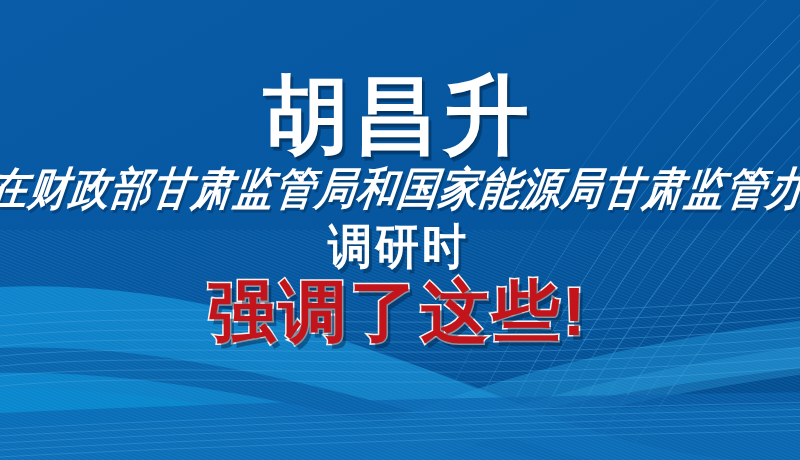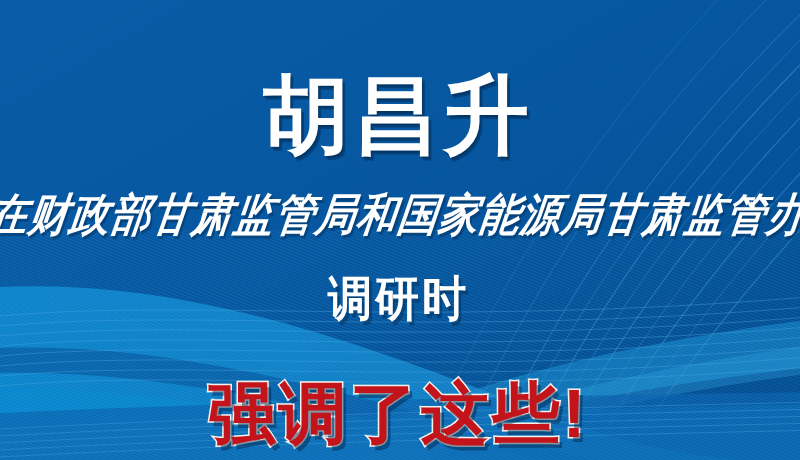--- a/index.html
+++ b/index.html
@@ -34,21 +34,20 @@
     position: absolute;
     left: 0;
     top: 0;
     width: 796px;
     height: 460px;
     display: flex;
     flex-direction: column;
     align-items: center;
     justify-content: flex-start;
     z-index: 5;
-    gap: 26px;
   }
 
   .line-name {
     margin-top: 72px;
     font-size: 86px;
     line-height: 1.02;
     font-weight: 700;
     color: #ffffff;
     letter-spacing: 4px;
     text-shadow: 3px 4px 0 rgba(1, 40, 78, .45), 1px 2px 1px rgba(1,40,78,.5);
@@ -75,21 +74,21 @@
     line-height: 1.05;
     font-weight: 700;
     color: #ffffff;
     letter-spacing: 3px;
     transform: scaleX(.92);
     text-shadow: 3px 4px 0 rgba(1, 38, 75, .42);
     white-space: nowrap;
   }
 
   .line-highlight {
-    margin-top: 28px;
+    margin-top: 4px;
     font-size: 68px;
     line-height: 1.05;
     font-weight: 700;
     letter-spacing: 3px;
     white-space: nowrap;
     color: #c4141b;
     -webkit-text-stroke: 3px #f3f1ec;
     paint-order: stroke fill;
     text-shadow:
        4px 5px 0 rgba(1, 36, 72, .45);

